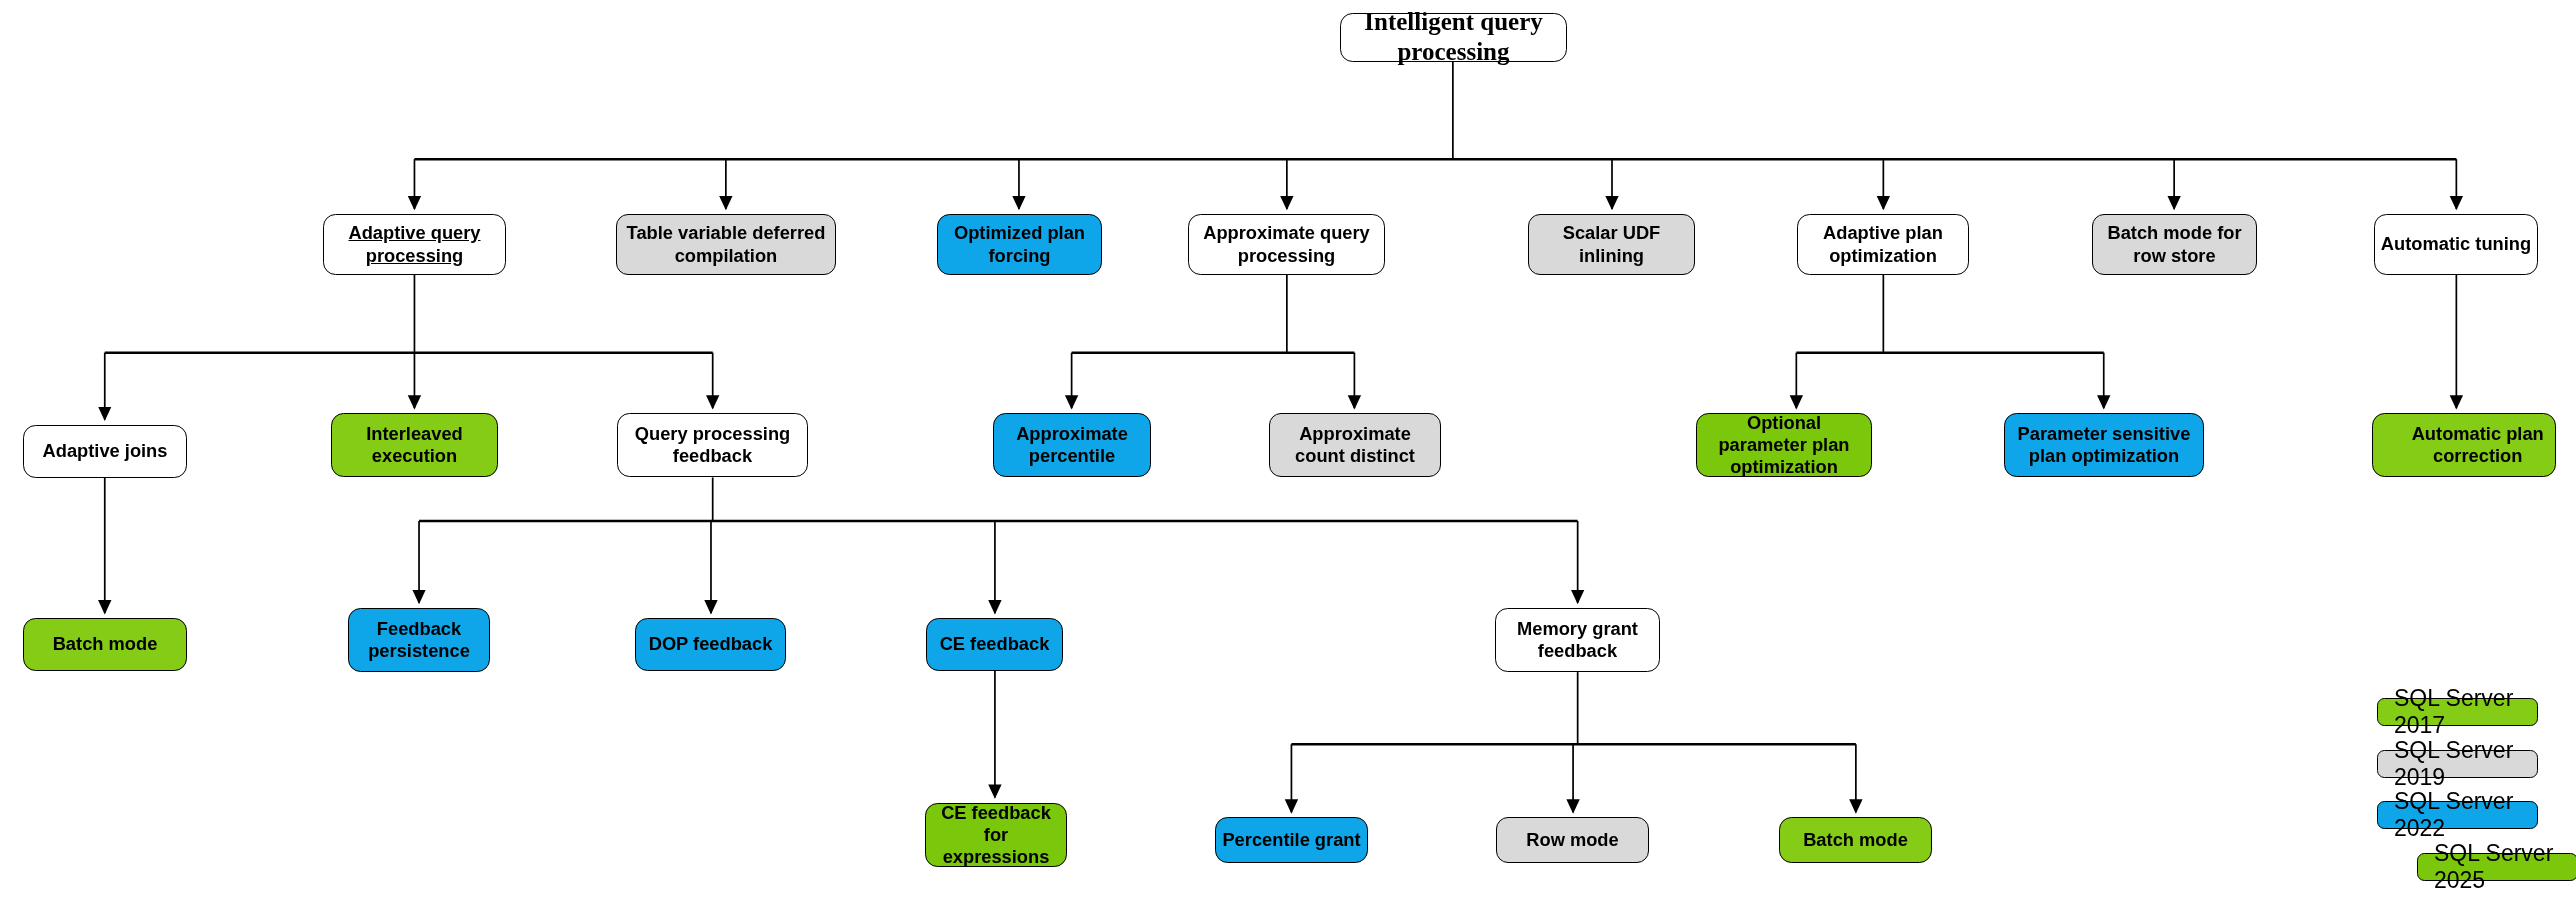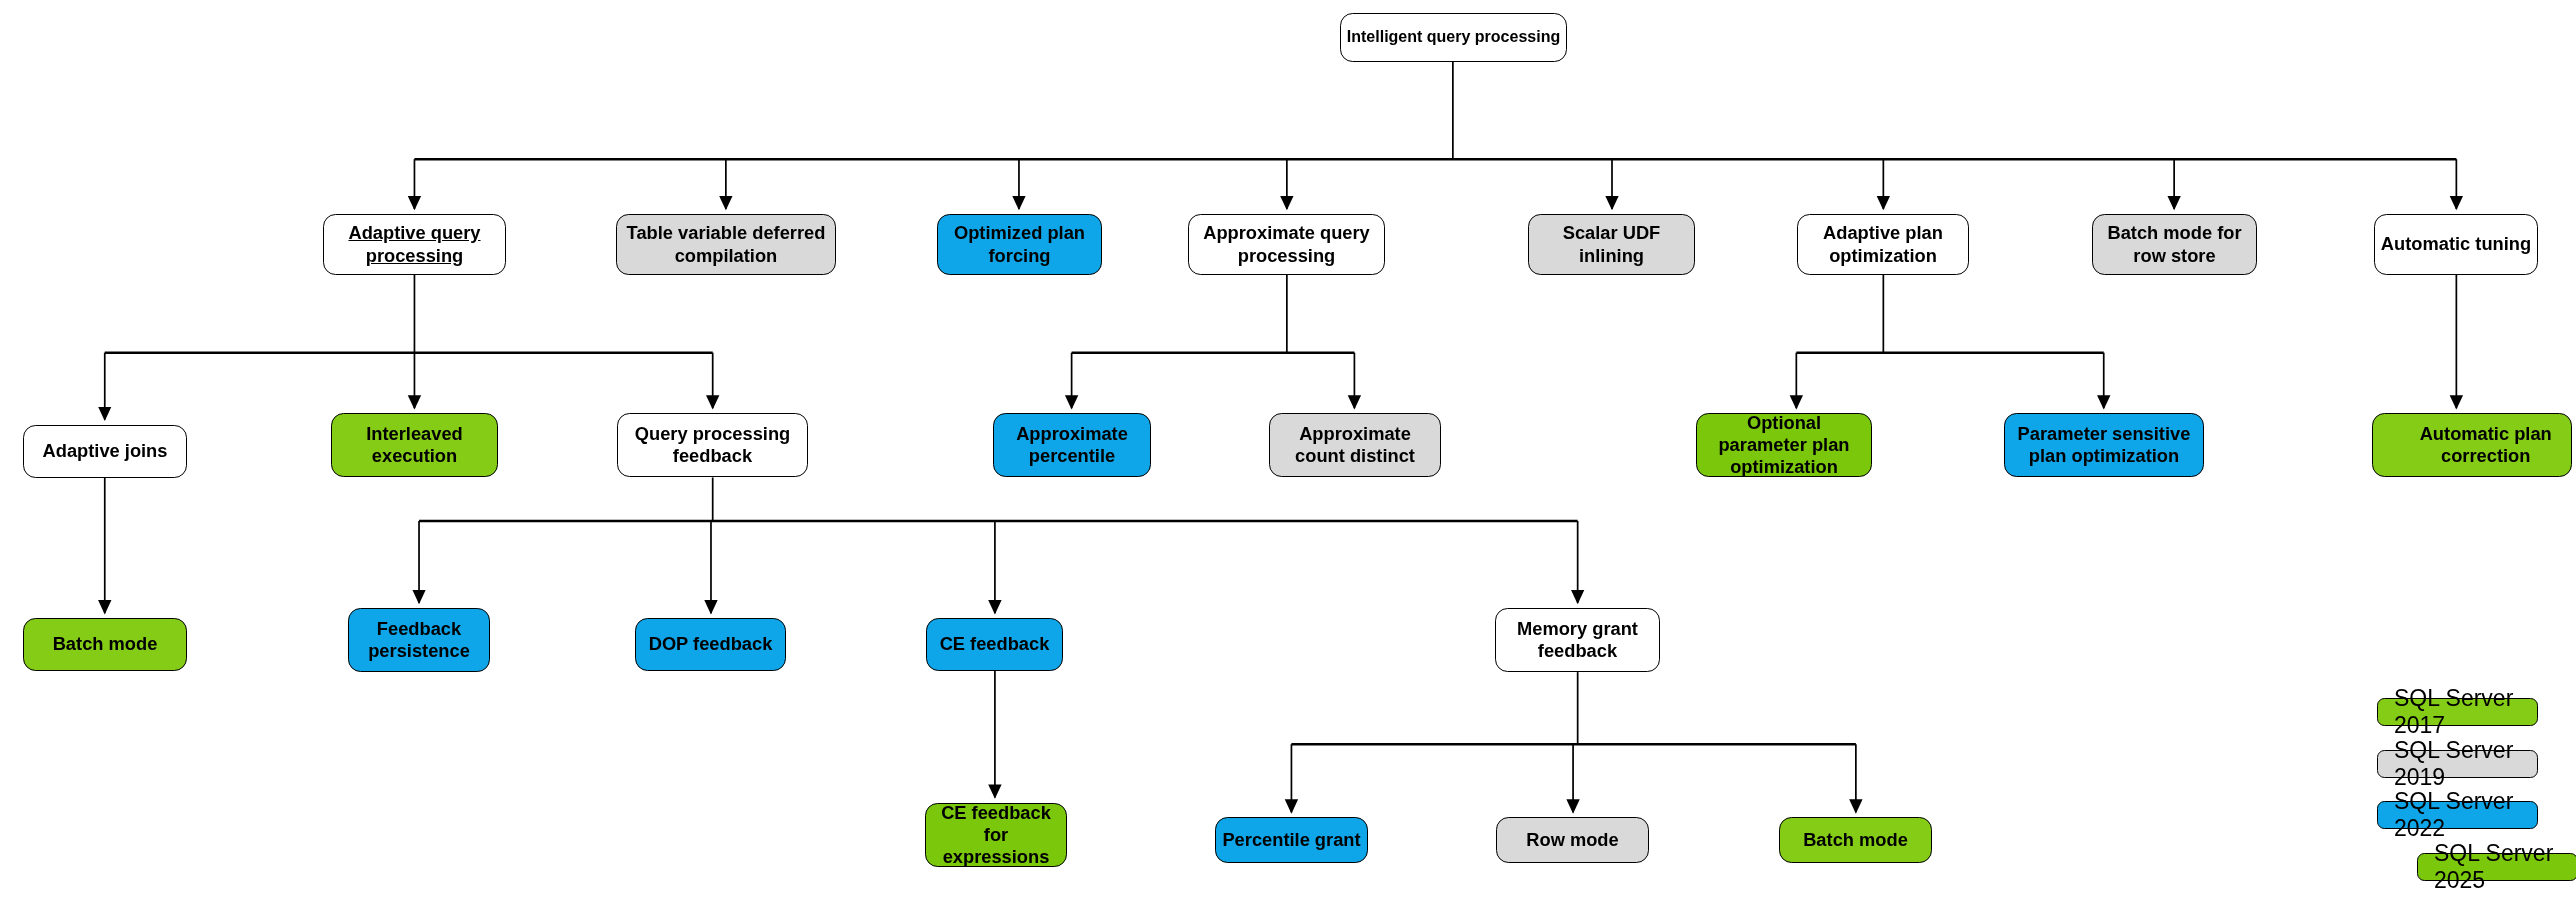--- a/index.html
+++ b/index.html
@@ -17,25 +17,25 @@
     border:1.7px solid #000000;
     border-radius:12.6px;
     display:flex;align-items:center;justify-content:center;
     text-align:center;
     color:#000000;
     line-height:1.22;
     padding:2.3px 4.6px;
     font-family:"Liberation Sans", sans-serif;
   }
   .fill-white{background:#ffffff;}
-  .fill-gray {background:#d9d9d9;}
+  .fill-gray {background:#d9d9d9;border-radius:12px;}
   .fill-blue {background:#84cc16;}
   .fill-orange{background:#0ea5e9;}
   .fill-green{background:#7ac70c;}
-  .t-root{font-size:16px;font-weight:bold;}
+  .t-root{font-size:25px;font-weight:bold;font-family:Liberation Serif, serif;}
   .t-lvl {font-size:18.3px;font-weight:bold;}
   .legend-box{
     position:absolute;box-sizing:border-box;
     border:1.4px solid #000000;border-radius:7.4px;
     display:flex;align-items:center;justify-content:flex-start;
     padding-left:16px;
     font-size:23px;color:#000000;
     font-family:"Liberation Sans", sans-serif;
   }
 </style>
@@ -131,21 +131,21 @@
       </div>
       <div class="node fill-gray t-lvl" style="left: 1269px; top: 413px; width: 172px; height: 64px;">
         <span>Approximate count distinct</span>
       </div>
       <div class="node fill-green t-lvl" style="left: 1696px; top: 413px; width: 176px; height: 64px;">
         <span>Optional parameter plan optimization</span>
       </div>
       <div class="node fill-orange t-lvl" style="left: 2004px; top: 413px; width: 200px; height: 64px;">
         <span>Parameter sensitive plan optimization</span>
       </div>
-      <div class="node fill-blue t-lvl" style="left: 2372px; top: 413px; width: 200px; height: 64px; padding-left: 32px;">
+      <div class="node fill-blue t-lvl" style="left: 2372px; top: 413px; width: 184px; height: 64px; padding-left: 32px;">
         <span>Automatic plan correction</span>
       </div>
       <div class="node fill-blue t-lvl" style="left: 23px; top: 618px; width: 164px; height: 53px;">
         <span>Batch mode</span>
       </div>
       <div class="node fill-orange t-lvl" style="left: 348px; top: 608px; width: 142px; height: 64px;">
         <span>Feedback persistence</span>
       </div>
       <div class="node fill-orange t-lvl" style="left: 635px; top: 618px; width: 151px; height: 53px;">
         <span>DOP feedback</span>

